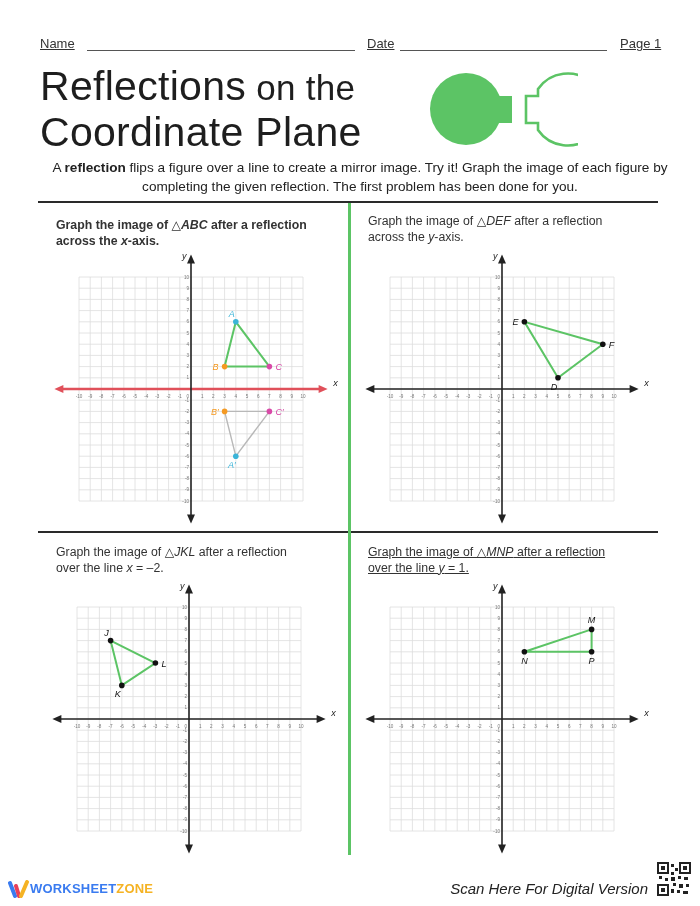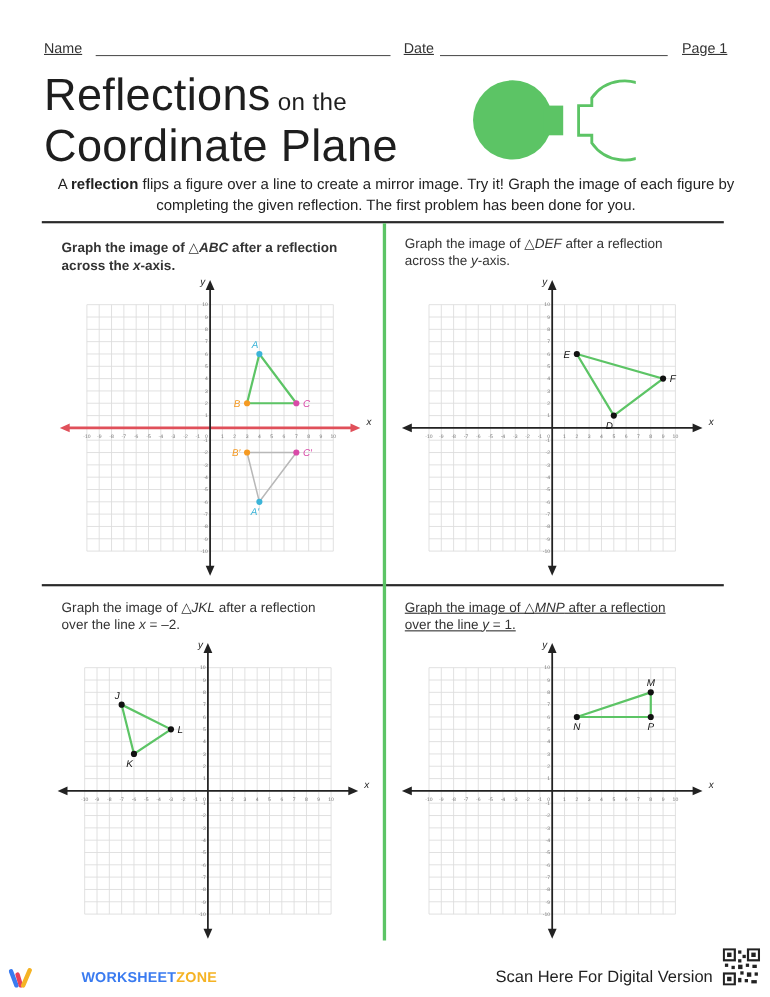--- a/index.html
+++ b/index.html
@@ -2,31 +2,31 @@
 <html><head>
 <meta charset="utf-8">
 <style>
   html, body { margin:0; padding:0; background:#ffffff; }
   body { width:700px; height:906px; position:relative; overflow:hidden;
          font-family:"Liberation Sans", "DejaVu Sans", sans-serif; color:#222; }
   .abs { position:absolute; }
   .hdr-text { font-size:13px; color:#333; top:36px;text-decoration:underline; }
   .hdr-line { position:absolute; top:50px; height:1px; background:#555; }
   .title1 { left:40px; top:64px; font-size:41px; line-height:44px; color:#1e1e1e; letter-spacing:0.3px; white-space:nowrap; }
-  .title1 .small { font-size:22px; }
+  .title1 .small { font-size:35px; }
   .title2 { left:40px; top:110px; font-size:41px; line-height:44px; color:#1e1e1e; letter-spacing:0.3px; white-space:nowrap; }
   .intro { left:40px; top:159px; width:640px; font-size:13.6px; line-height:18.5px; color:#222;text-align:center; }
   .intro b { font-weight:bold; }
   .rule { position:absolute; background:#2a2a2a; }
   .vrule { position:absolute; left:348px; width:3px; background:#5cc465; }
   .prompt { position:absolute; font-size:12.3px; line-height:15.5px; color:#333; width:300px; }
   .prompt i { font-style:italic; }
   svg.graph { position:absolute; overflow:visible; }
-  .footer-scan { right:52px; top:880px; font-size:15px; color:#222; }
-  .logo-text { left:30px; top:881px; font-size:13px; font-weight:bold; letter-spacing:0.2px;margin-left:44px; }
+  .footer-scan { right:52px; top:880px; font-size:15px; color:#222;font-style:italic; }
+  .logo-text { left:30px; top:881px; font-size:13px; font-weight:bold; letter-spacing:0.2px; }
   .qr { position:absolute; left:657px; top:862px; width:34px; height:34px; background:#fff; }
 </style>
 </head>
 <body>
 
 <div class="abs hdr-text" style="left:40px;">Name</div>
 <div class="hdr-line" style="left:87px; width:268px;"></div>
 <div class="abs hdr-text" style="left:367px;">Date</div>
 <div class="hdr-line" style="left:400px; width:207px;"></div>
 <div class="abs hdr-text" style="left:620px;">Page 1</div>

